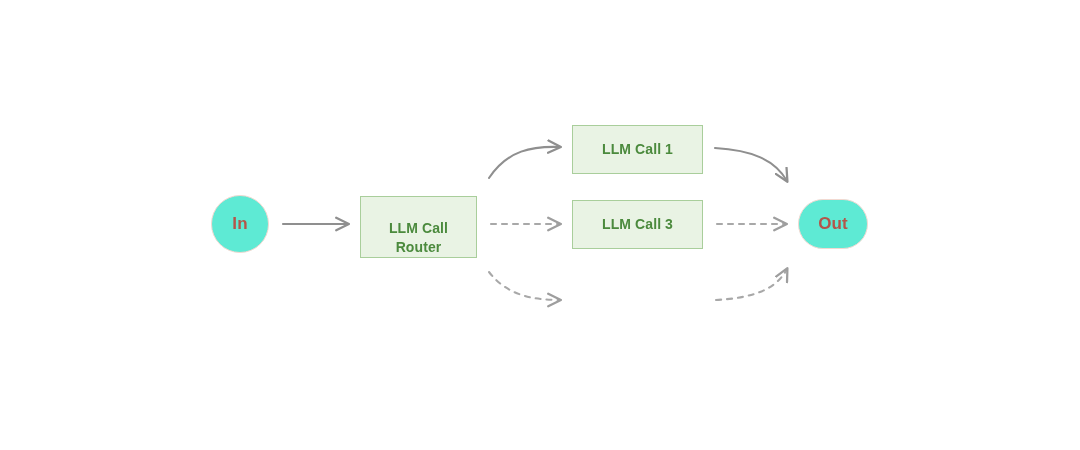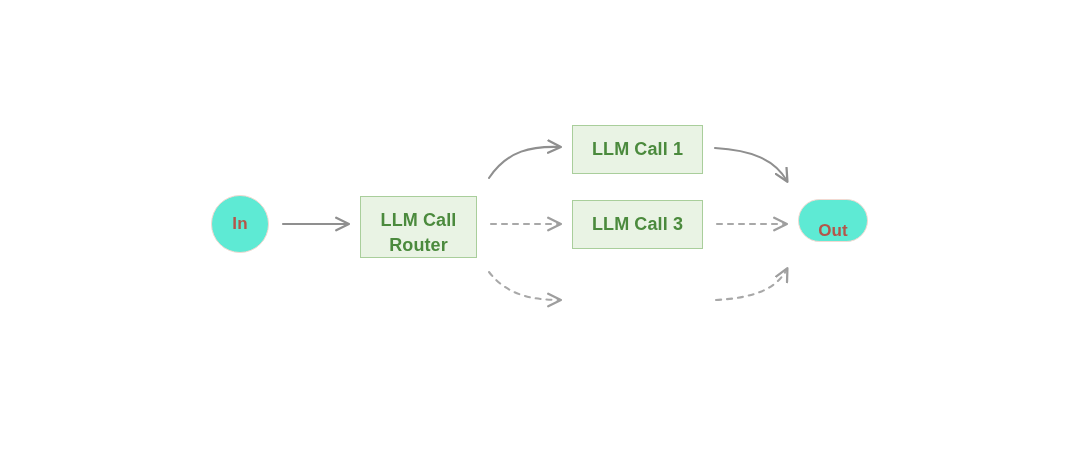--- a/index.html
+++ b/index.html
@@ -50,30 +50,29 @@
     left: 211px;
     top: 195px;
     width: 58px;
     height: 58px;
     border-radius: 50%;
   }
   .node-out {
     left: 798px;
     top: 199px;
     width: 70px;
-    height: 43px;
+    height: 50px;
     border-radius: 25px;
-    align-items: flex-end;
   }
 
   .node-process {
     background: #e9f3e4;
     border: 1px solid #a9ce9b;
     color: #4b8a3d;
-    font-size: 18px;
+    font-size: 14px;
     font-weight: 700;
     line-height: 1.35;
   }
   .node-router {
     left: 360px;
     top: 196px;
     width: 117px;
     height: 62px;
     align-items: flex-end;
   }

